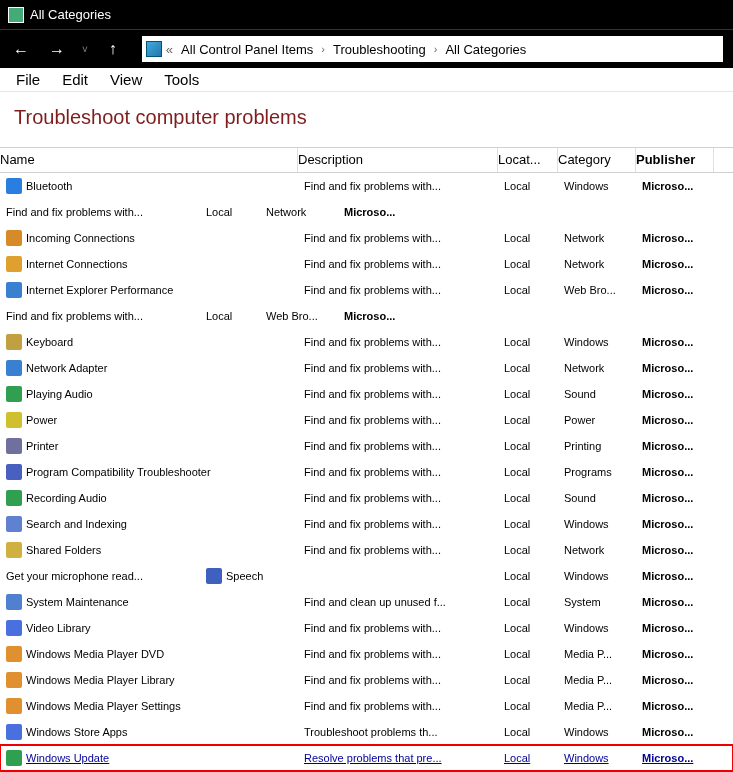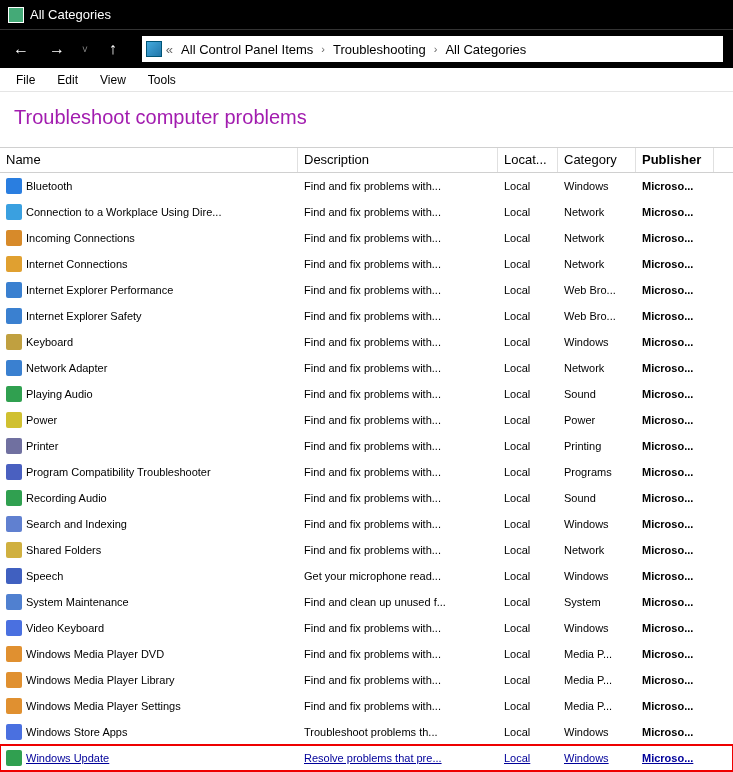--- a/index.html
+++ b/index.html
@@ -14,30 +14,30 @@
 .navbar { background: #000; color: #fff; height: 38px; display: flex; align-items: center; padding: 0 10px; gap: 14px; }
 .nav-arrow, .nav-up { color: #fff; font-size: 16px; display:flex; align-items:center; justify-content:center; width:22px; height:22px; cursor:pointer;}
 .nav-chevron {color:#888; font-size:10px;}
 .addr-box { background: #fff; color: #000; height: 26px; flex:1; display: flex; align-items: center; padding: 0 4px; gap: 2px; font-size: 13px; margin-left:4px;}
 .addr-icon { width: 16px; height: 16px; background: linear-gradient(135deg,#4ad,#27a); display:inline-block; border:1px solid #057;}
 .addr-sep { color:#666; padding:0 2px; font-size:11px;}
 .addr-seg { padding:1px 4px; cursor:pointer;}
 .addr-prefix{color:#666;padding:0 2px;}
 
 
-.menubar { height: 24px; display: flex; align-items: center; padding: 4px 8px; gap: 6px; border-bottom: 1px solid #e5e5e5; font-size:12px;}
+.menubar { height: 24px; display: flex; align-items: center; padding: 4px 8px; gap: 6px; border-bottom: 1px solid #e5e5e5; font-size:15px;}
 .menuitem { padding: 2px 8px; cursor:pointer;}
 
 
-.heading { color: #a21caf; font-size: 20px; padding: 14px 14px 18px; font-weight:400;}
+.heading { color: #7f1d1d; font-size: 20px; padding: 14px 14px 18px; font-weight:400;}
 
 
 .list { width: 100%; }
 .list-header { display: flex; border-top: 1px solid #d0d0d0; border-bottom: 1px solid #d0d0d0; height: 26px; font-size: 13px; }
-.list-header .col { border-right:1px solid #e0e0e0; padding: 4px 6px; }
+.list-header .col { border-right:1px solid #e0e0e0; padding: 4px 0; }
 .col-name { width: 298px; padding-left:6px;}
 .col-desc { width: 200px; }
 .col-loc  { width: 60px; }
 .col-cat  { width: 78px; }
 .col-pub  { width: 78px; font-weight: bold; }
 
 .rows { }
 .row { display:flex; height: 26px; align-items:center; font-size:11px;}
 .row .col { padding: 2px 6px; white-space: nowrap; overflow: hidden; text-overflow: ellipsis; }
 .row .col-name { display:flex; align-items:center; gap:4px;}
@@ -101,24 +101,20 @@
         <div class="col col-name">
           <span class="ico ico-bt"></span>
           <a>Bluetooth</a>
         </div>
         <div class="col col-desc">Find and fix problems with...</div>
         <div class="col col-loc">Local</div>
         <div class="col col-cat">Windows</div>
         <div class="col col-pub">Microso...</div>
       </div>
       <div class="row">
-        <div class="col col-name">
-          <span class="ico ico-wp"></span>
-          <a>Connection to a Workplace Using Dire...</a>
-        </div>
         <div class="col col-desc">Find and fix problems with...</div>
         <div class="col col-loc">Local</div>
         <div class="col col-cat">Network</div>
         <div class="col col-pub">Microso...</div>
       </div>
       <div class="row">
         <div class="col col-name">
           <span class="ico ico-in"></span>
           <a>Incoming Connections</a>
         </div>
@@ -141,24 +137,20 @@
         <div class="col col-name">
           <span class="ico ico-iep"></span>
           <a>Internet Explorer Performance</a>
         </div>
         <div class="col col-desc">Find and fix problems with...</div>
         <div class="col col-loc">Local</div>
         <div class="col col-cat">Web Bro...</div>
         <div class="col col-pub">Microso...</div>
       </div>
       <div class="row">
-        <div class="col col-name">
-          <span class="ico ico-ies"></span>
-          <a>Internet Explorer Safety</a>
-        </div>
         <div class="col col-desc">Find and fix problems with...</div>
         <div class="col col-loc">Local</div>
         <div class="col col-cat">Web Bro...</div>
         <div class="col col-pub">Microso...</div>
       </div>
       <div class="row">
         <div class="col col-name">
           <span class="ico ico-kb"></span>
           <a>Keyboard</a>
         </div>
@@ -241,43 +233,43 @@
         <div class="col col-name">
           <span class="ico ico-sf"></span>
           <a>Shared Folders</a>
         </div>
         <div class="col col-desc">Find and fix problems with...</div>
         <div class="col col-loc">Local</div>
         <div class="col col-cat">Network</div>
         <div class="col col-pub">Microso...</div>
       </div>
       <div class="row">
+        <div class="col col-desc">Get your microphone read...</div>
         <div class="col col-name">
           <span class="ico ico-sp"></span>
           <a>Speech</a>
         </div>
-        <div class="col col-desc">Get your microphone read...</div>
         <div class="col col-loc">Local</div>
         <div class="col col-cat">Windows</div>
         <div class="col col-pub">Microso...</div>
       </div>
       <div class="row">
         <div class="col col-name">
           <span class="ico ico-sm"></span>
           <a>System Maintenance</a>
         </div>
         <div class="col col-desc">Find and clean up unused f...</div>
         <div class="col col-loc">Local</div>
         <div class="col col-cat">System</div>
         <div class="col col-pub">Microso...</div>
       </div>
       <div class="row">
         <div class="col col-name">
           <span class="ico ico-vp"></span>
-          <a>Video Keyboard</a>
+          <a>Video Library</a>
         </div>
         <div class="col col-desc">Find and fix problems with...</div>
         <div class="col col-loc">Local</div>
         <div class="col col-cat">Windows</div>
         <div class="col col-pub">Microso...</div>
       </div>
       <div class="row">
         <div class="col col-name">
           <span class="ico ico-wmd"></span>
           <a>Windows Media Player DVD</a>

